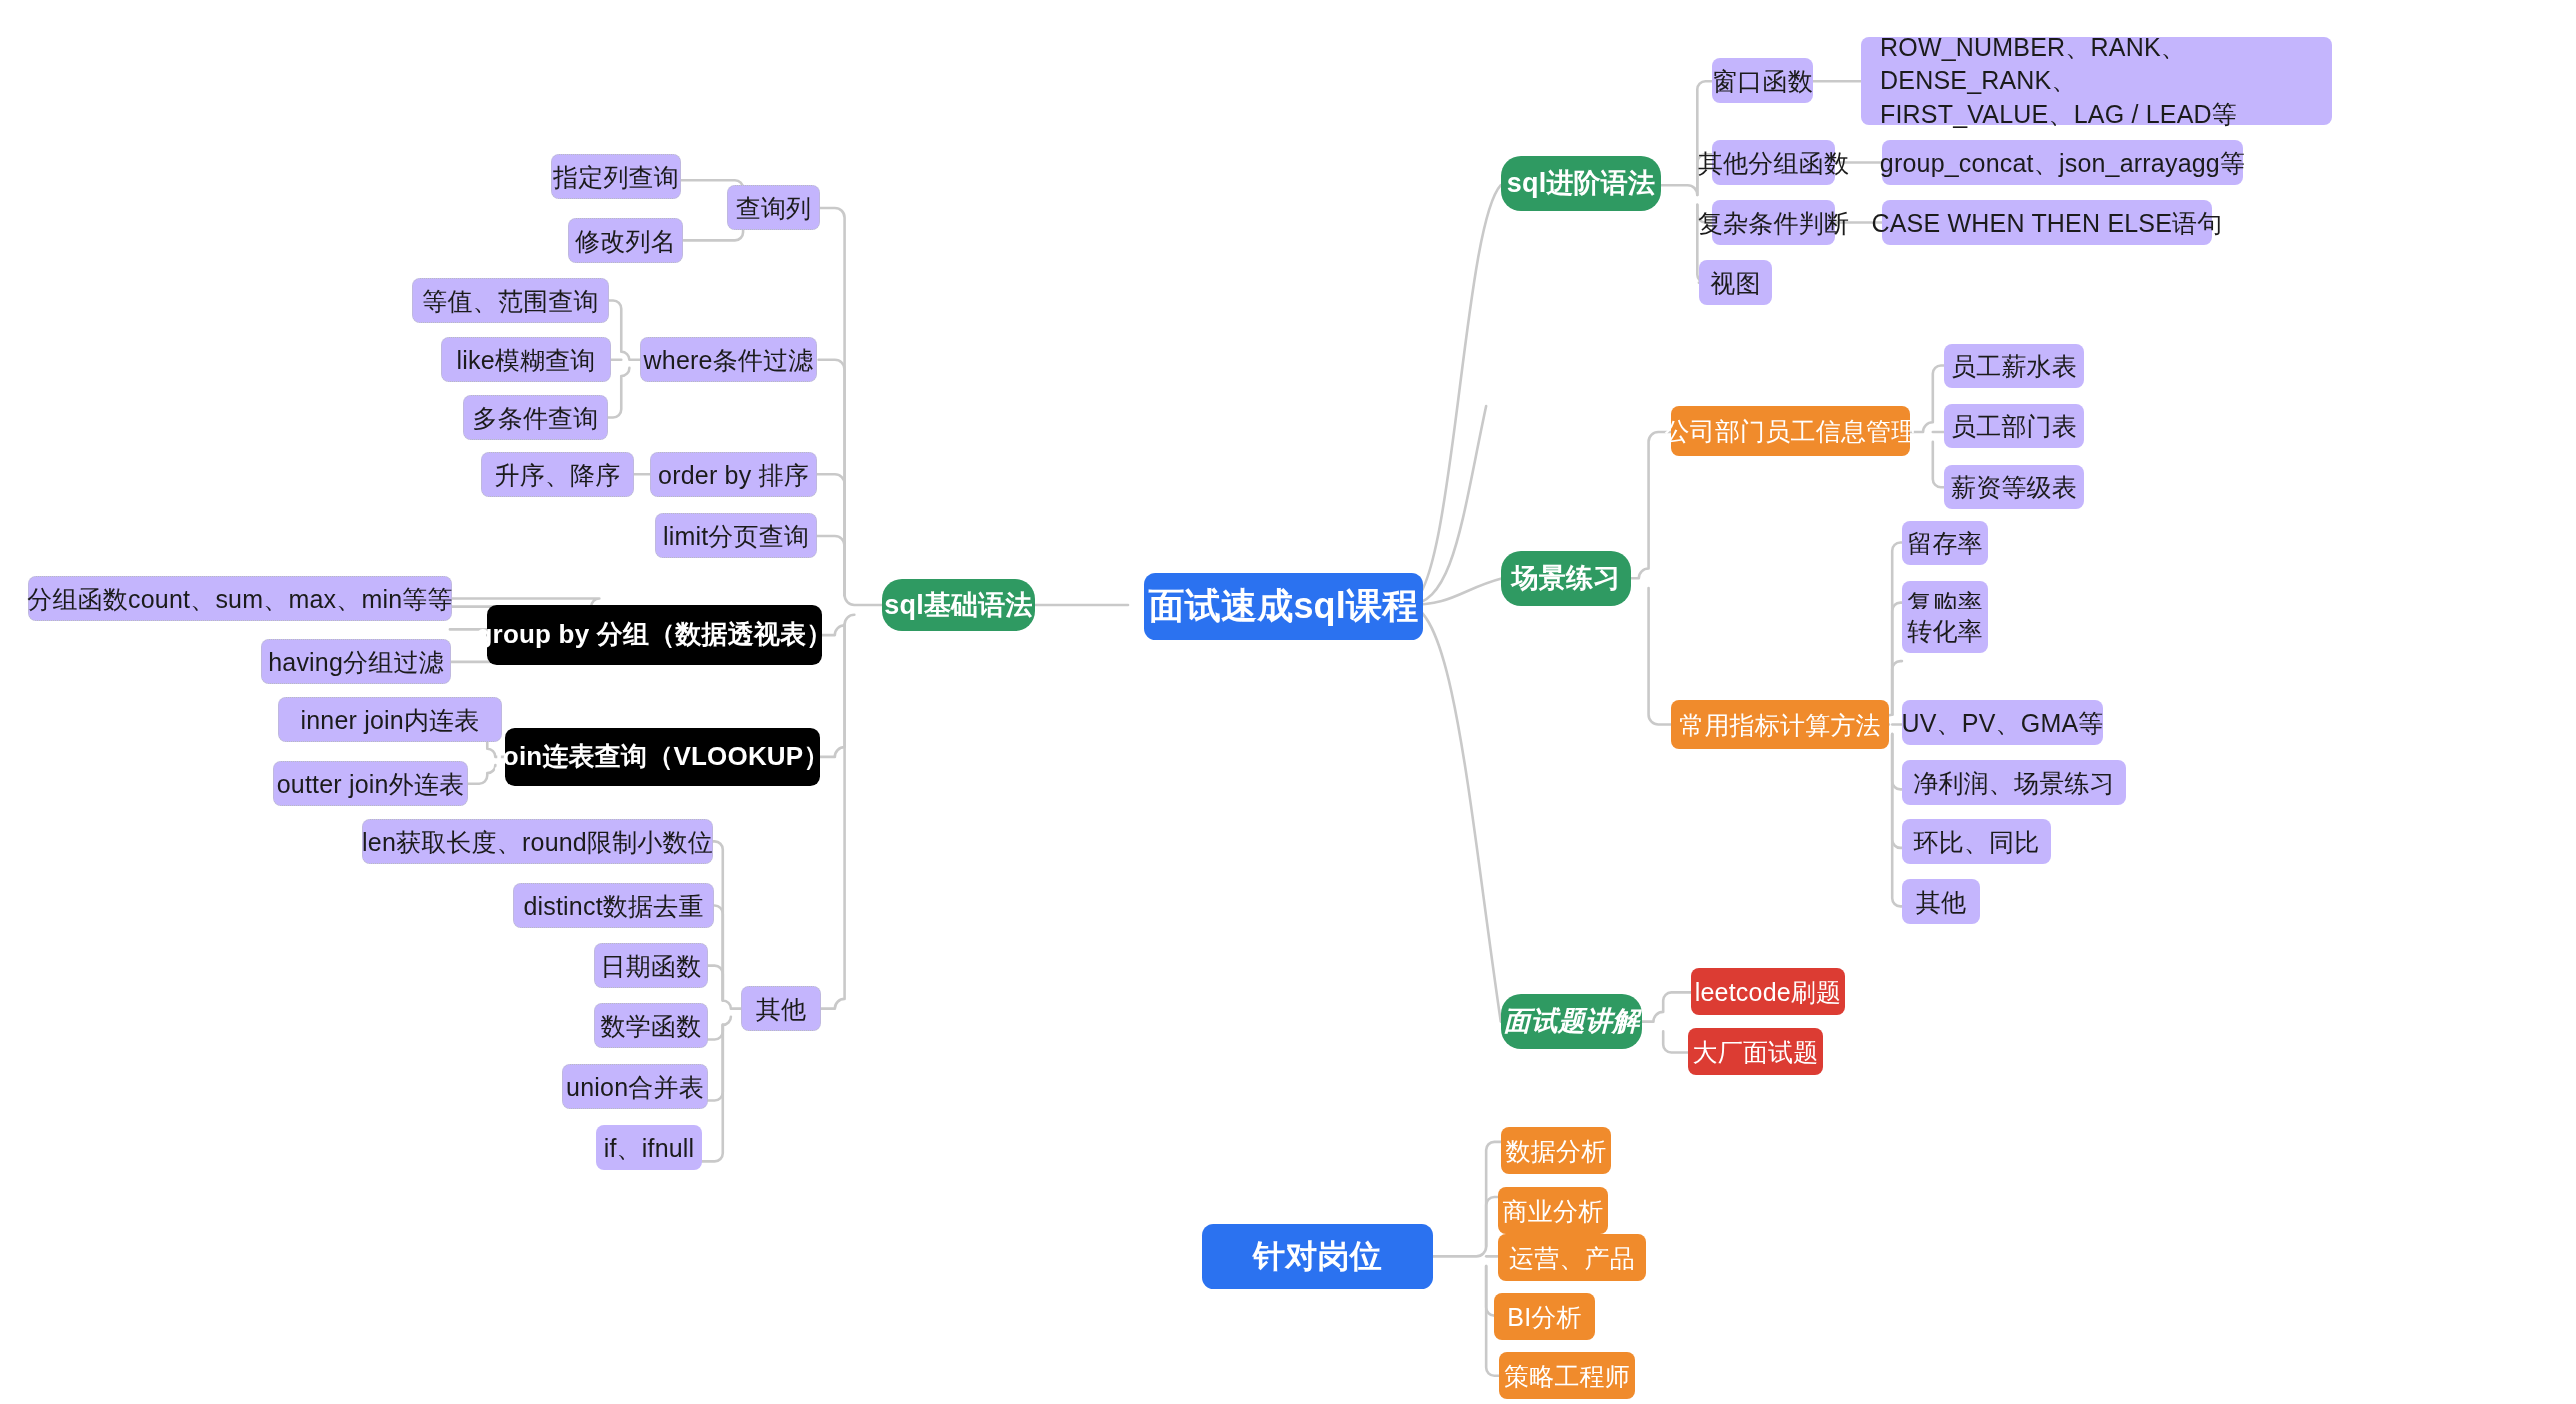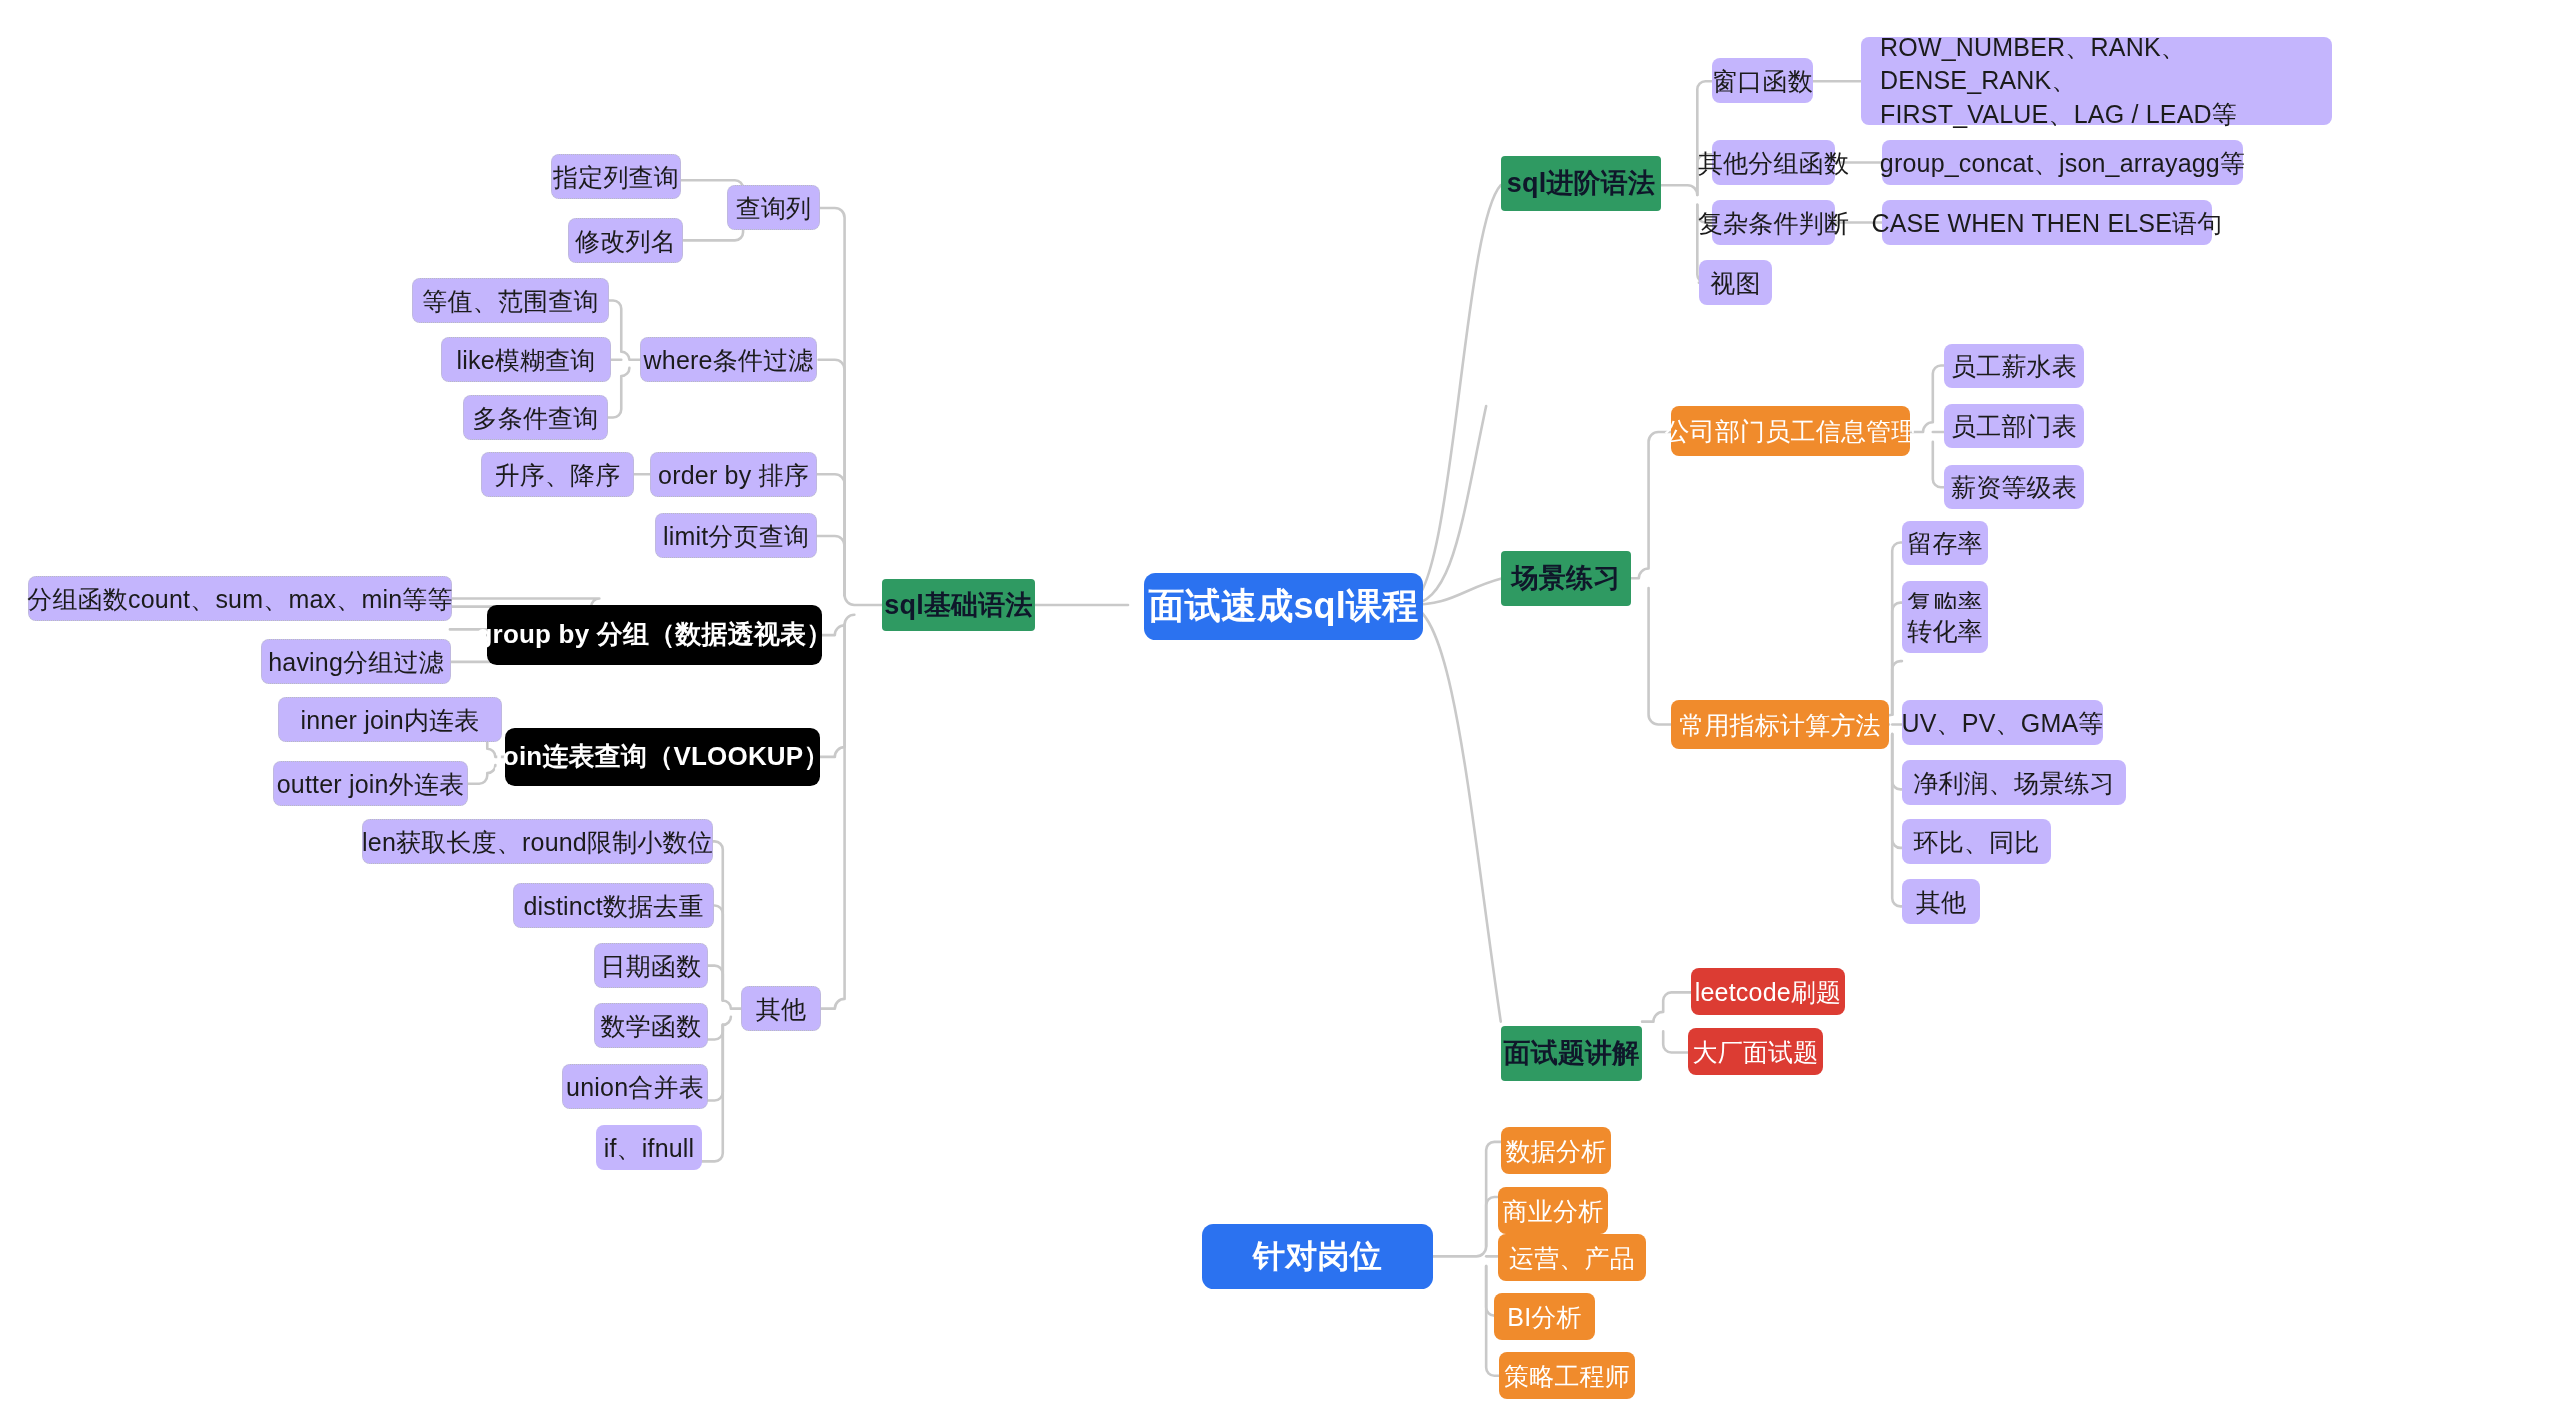--- a/index.html
+++ b/index.html
@@ -50,22 +50,22 @@
     background: #000000;
     color: #ffffff;
     border-radius: 9.7px;
     font-size: 26px;
     font-weight: bold;
     padding: 11.4px 18px;
   }
   
   .n-green {
     background: #2f9a62;
-    color: #0f172a;
-    border-radius: 4px;
+    color: #ffffff;
+    border-radius: 20px;
     font-size: 27px;
     font-weight: bold;
     padding: 12px 18px;
   }
   
   .n-orange {
     background: #f08b2c;
     color: #ffffff;
     border-radius: 8px;
     font-size: 25px;
@@ -236,21 +236,21 @@
 
   <div class="node n-orange" style="left:1671px; top:700px; width:218px; height:49px;">常用指标计算方法</div>
   <div class="node n-grey noborder" style="left:1902px; top:521px; width:86px; height:44px;">留存率</div>
   <div class="node n-grey noborder" style="left:1902px; top:581px; width:86px; height:44px;">复购率</div>
   <div class="node n-grey noborder" style="left:1902px; top:609px; width:86px; height:44px;">转化率</div>
   <div class="node n-grey noborder" style="left:1902px; top:700px; width:201px; height:45px;">UV、PV、GMA等</div>
   <div class="node n-grey noborder" style="left:1902px; top:760px; width:224px; height:45px;">净利润、场景练习</div>
   <div class="node n-grey noborder" style="left:1902px; top:819px; width:149px; height:45px;">环比、同比</div>
   <div class="node n-grey noborder" style="left:1902px; top:879px; width:78px; height:45px;">其他</div>
 
-  <div class="node n-green" style="left:1501px; top:1026px; width:141px; height:55px;">面试题讲解</div>
+  <div class="node n-green" style="left:1501px; top:994px; width:141px; height:55px;font-style:italic;">面试题讲解</div>
   <div class="node n-red" style="left:1691px; top:968px; width:154px; height:47px;">leetcode刷题</div>
   <div class="node n-red" style="left:1688px; top:1028px; width:135px; height:47px;">大厂面试题</div>
 
   <div class="node n-blue n-blue-sub" style="left:1202px; top:1224px; width:231px; height:65px;">针对岗位</div>
 
   <div class="node n-orange" style="left:1501px; top:1127px; width:110px; height:47px;">数据分析</div>
   <div class="node n-orange" style="left:1498px; top:1187px; width:110px; height:47px;">商业分析</div>
   <div class="node n-orange" style="left:1498px; top:1234px; width:148px; height:47px;">运营、产品</div>
   <div class="node n-orange" style="left:1494px; top:1293px; width:101px; height:47px;">BI分析</div>
   <div class="node n-orange" style="left:1499px; top:1352px; width:136px; height:47px;">策略工程师</div>

